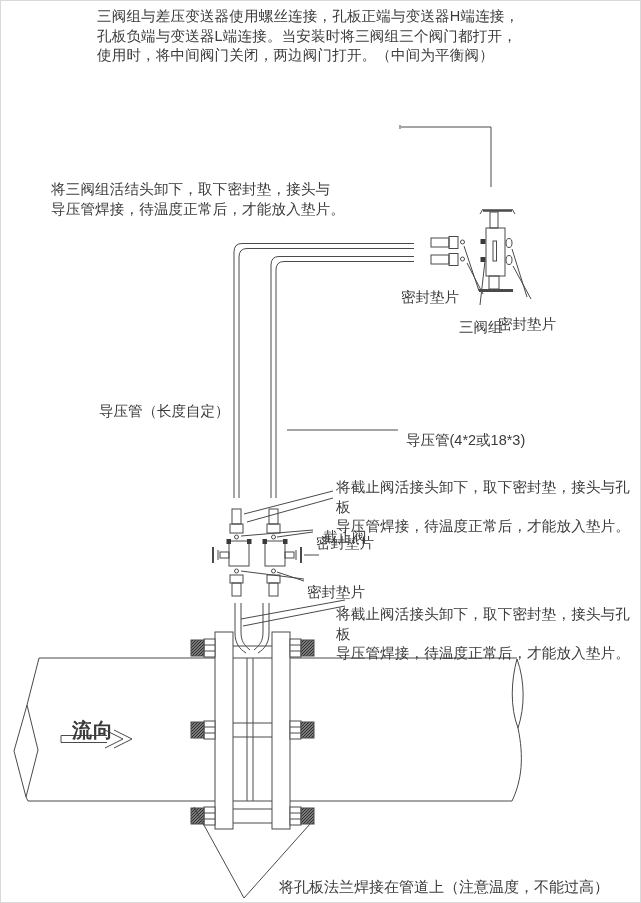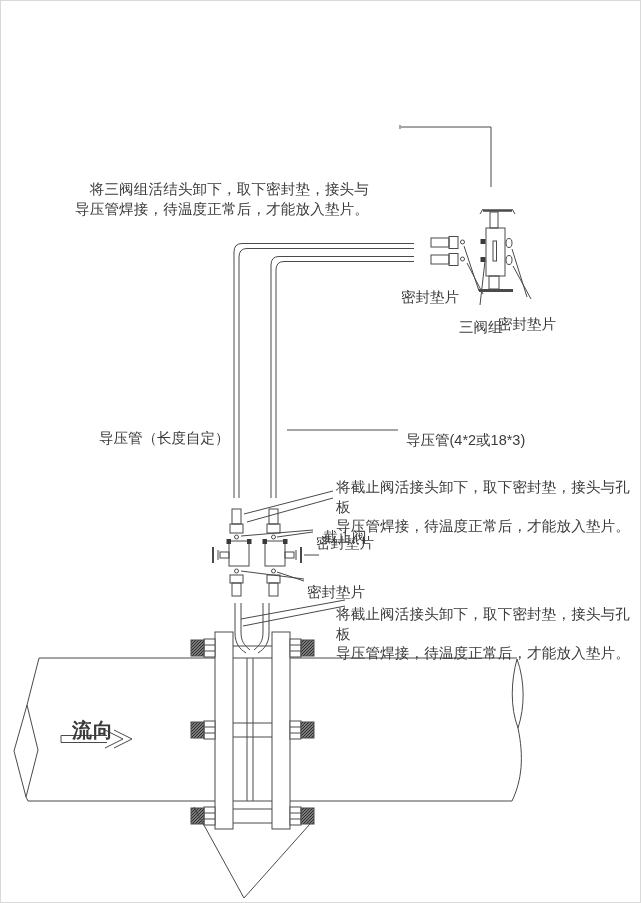--- a/index.html
+++ b/index.html
@@ -168,42 +168,46 @@
           <path d="M289,812 h11 M289,818 h11"></path>
           <rect x="300" y="807" width="13" height="16" fill="url(#knurl)"></rect>
         </g>
       </g>
 
       <path d="M193,806 L243,897 M309,823 L243,897"></path>
 
     </g>
   </svg>
 
-
-  <div class="t note" style="left:74px;top:179px;text-align:right;">将三阀组活结头卸下，取下密封垫，接头与
+  <div class="t note" style="left:96px;top:6px;">三阀组与差压变送器使用螺丝连接，孔板正端与变送器H端连接，
+孔板负端与变送器L端连接。当安装时将三阀组三个阀门都打开，
+使用时，将中间阀门关闭，两边阀门打开。（中间为平衡阀）</div>
+
+  <div class="t note" style="left:50px;top:179px;">将三阀组活结头卸下，取下密封垫，接头与
 导压管焊接，待温度正常后，才能放入垫片。</div>
 
   <div class="t lbl" style="left:400px;top:276px;">密封垫片</div>
 
   <div class="t lbl" style="left:458px;top:306px;">三阀组</div>
 
   <div class="t lbl" style="left:497px;top:303px;">密封垫片</div>
 
-  <div class="t lbl" style="left:98px;top:418px;font-family:Liberation Mono, monospace;">导压管（长度自定）</div>
+  <div class="t lbl" style="left:98px;top:390px;">导压管（长度自定）</div>
 
   <div class="t lbl" style="left:405px;top:419px;">导压管(4*2或18*3)</div>
 
   <div class="t note" style="left:335px;top:477px;">将截止阀活接头卸下，取下密封垫，接头与孔板
 导压管焊接，待温度正常后，才能放入垫片。</div>
 
   <div class="t lbl" style="left:315px;top:522px;">密封垫片</div>
 
   <div class="t lbl" style="left:322px;top:516px;">截止阀</div>
 
   <div class="t lbl" style="left:306px;top:571px;">密封垫片</div>
 
   <div class="t note" style="left:335px;top:604px;">将截止阀活接头卸下，取下密封垫，接头与孔板
 导压管焊接，待温度正常后，才能放入垫片。</div>
 
   <div class="t flow" style="left:71px;top:716px;">流向</div>
 
+  <div class="t lbl" style="left:278px;top:866px;font-size:15px;">将孔板法兰焊接在管道上（注意温度，不能过高）</div>
 
 </div>
 
 </body></html>

